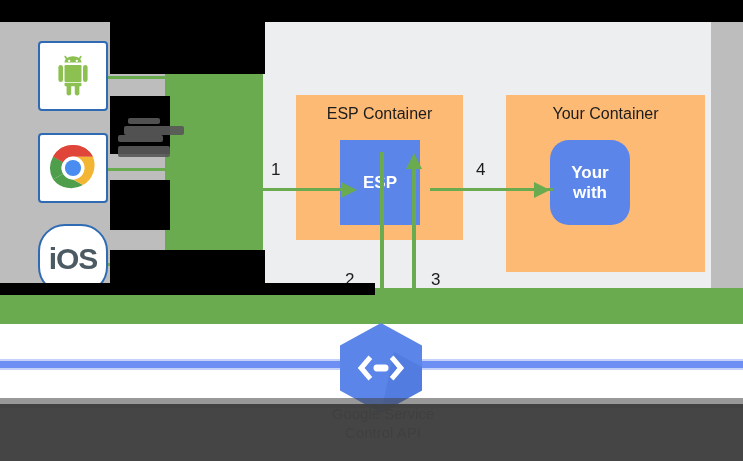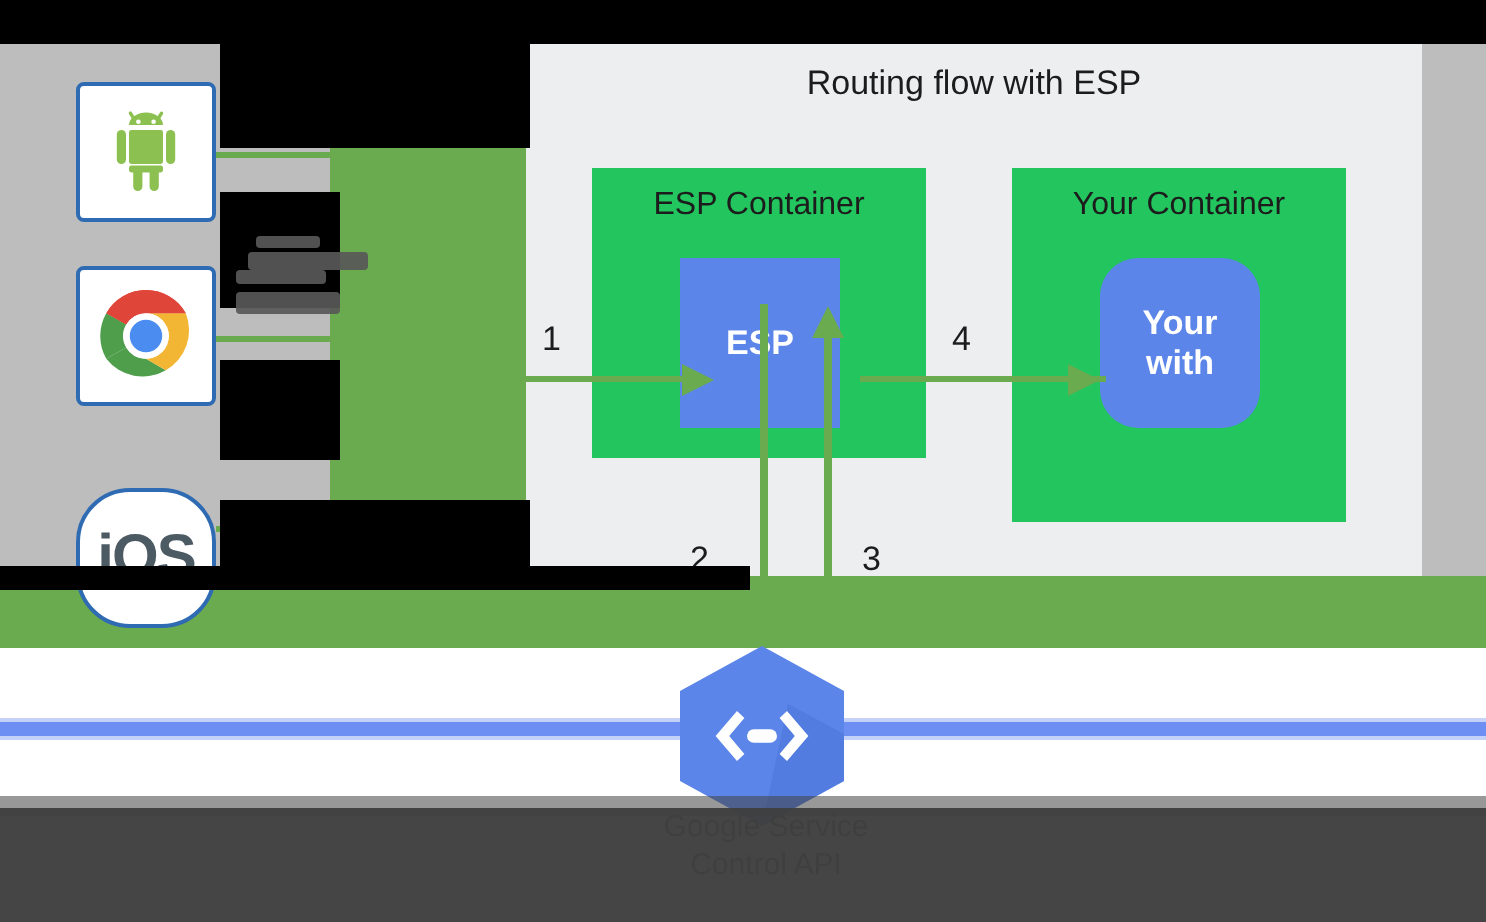--- a/index.html
+++ b/index.html
@@ -78,21 +78,21 @@
     background: #ffffff;
     border: 2px solid #2f6bb3;
     border-radius: 4px;
     box-sizing: border-box;
     display: flex;
     align-items: center;
     justify-content: center;
   }
   #tile-android { left: 38px; top: 41px; }
   #tile-chrome  { left: 38px; top: 133px; }
-  #tile-ios     { left: 38px; top: 244px; border-radius: 27px; }
+  #tile-ios     { left: 38px; top: 224px; border-radius: 27px; }
 
   .ios-text {
     font-family: "Liberation Sans", sans-serif;
     font-weight: bold;
     font-size: 30px;
     color: #4c5a63;
     letter-spacing: -1px;
   }
 
   
@@ -118,24 +118,25 @@
     left: 0; top: 10px;
     width: 448px;
     text-align: center;
     font-size: 17px;
     color: #1c1c1c;
     font-family: "Liberation Sans", sans-serif;
   }
 
   .container-card {
     position: absolute;
-    background: #22c55e;
+    background: #fdba74;
+    margin-top: 11px;
   }
   #card-esp  { left: 33px;  top: 62px; width: 167px; height: 145px; }
-  #card-your { left: 243px; top: 62px; width: 167px; height: 177px; }
+  #card-your { left: 243px; top: 62px; width: 167px; height: 177px; padding-left: 32px; }
 
   .card-title {
     position: absolute;
     left: 0; top: 10px;
     width: 100%;
     text-align: center;
     font-size: 16px;
     color: #1c1c1c;
   }
 
@@ -294,21 +295,20 @@
   <div class="icon-tile" id="tile-ios">
     <span class="ios-text">iOS</span>
   </div>
 
   <div class="stub" id="stub-android"></div>
   <div class="stub" id="stub-chrome"></div>
   <div class="stub" id="stub-ios"></div>
 
   <div id="diagram">
 
-    <div id="diagram-title">Routing flow with ESP</div>
 
     <div class="container-card" id="card-esp">
       <div class="card-title">ESP Container</div>
       <div class="blue-box" id="box-esp">
         <span>ESP</span>
       </div>
     </div>
 
     <div class="container-card" id="card-your">
       <div class="card-title">Your Container</div>

